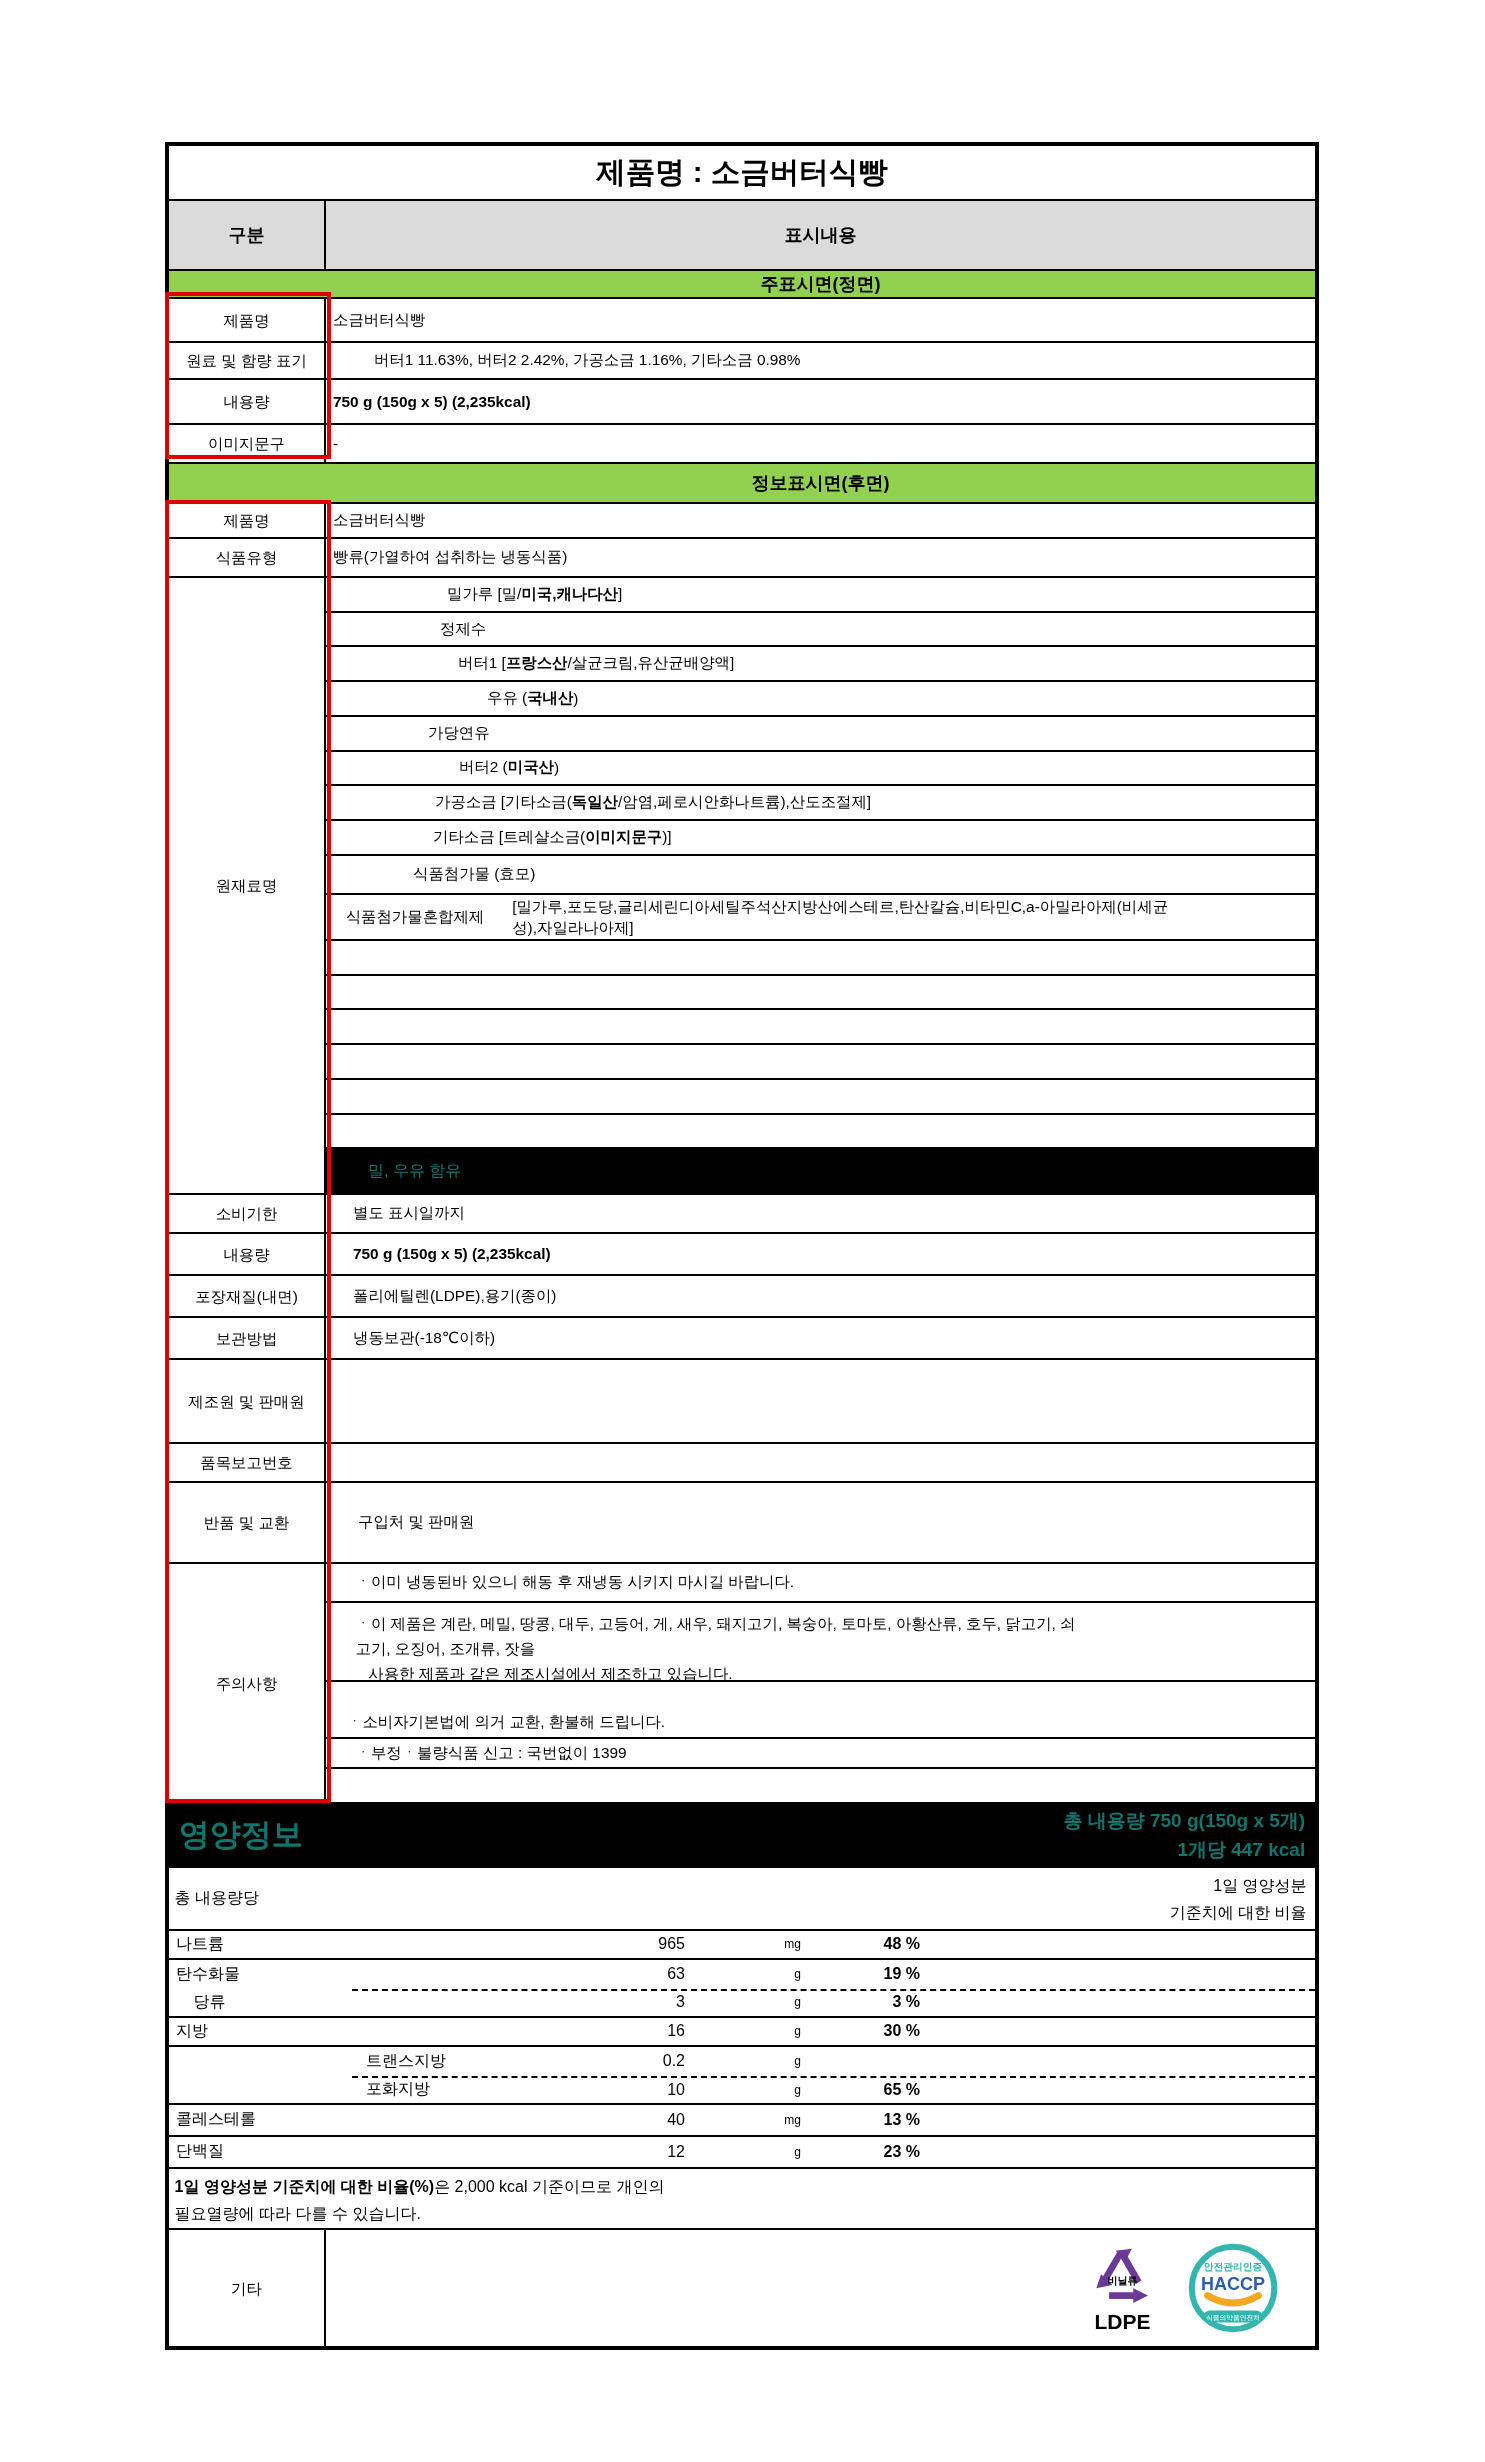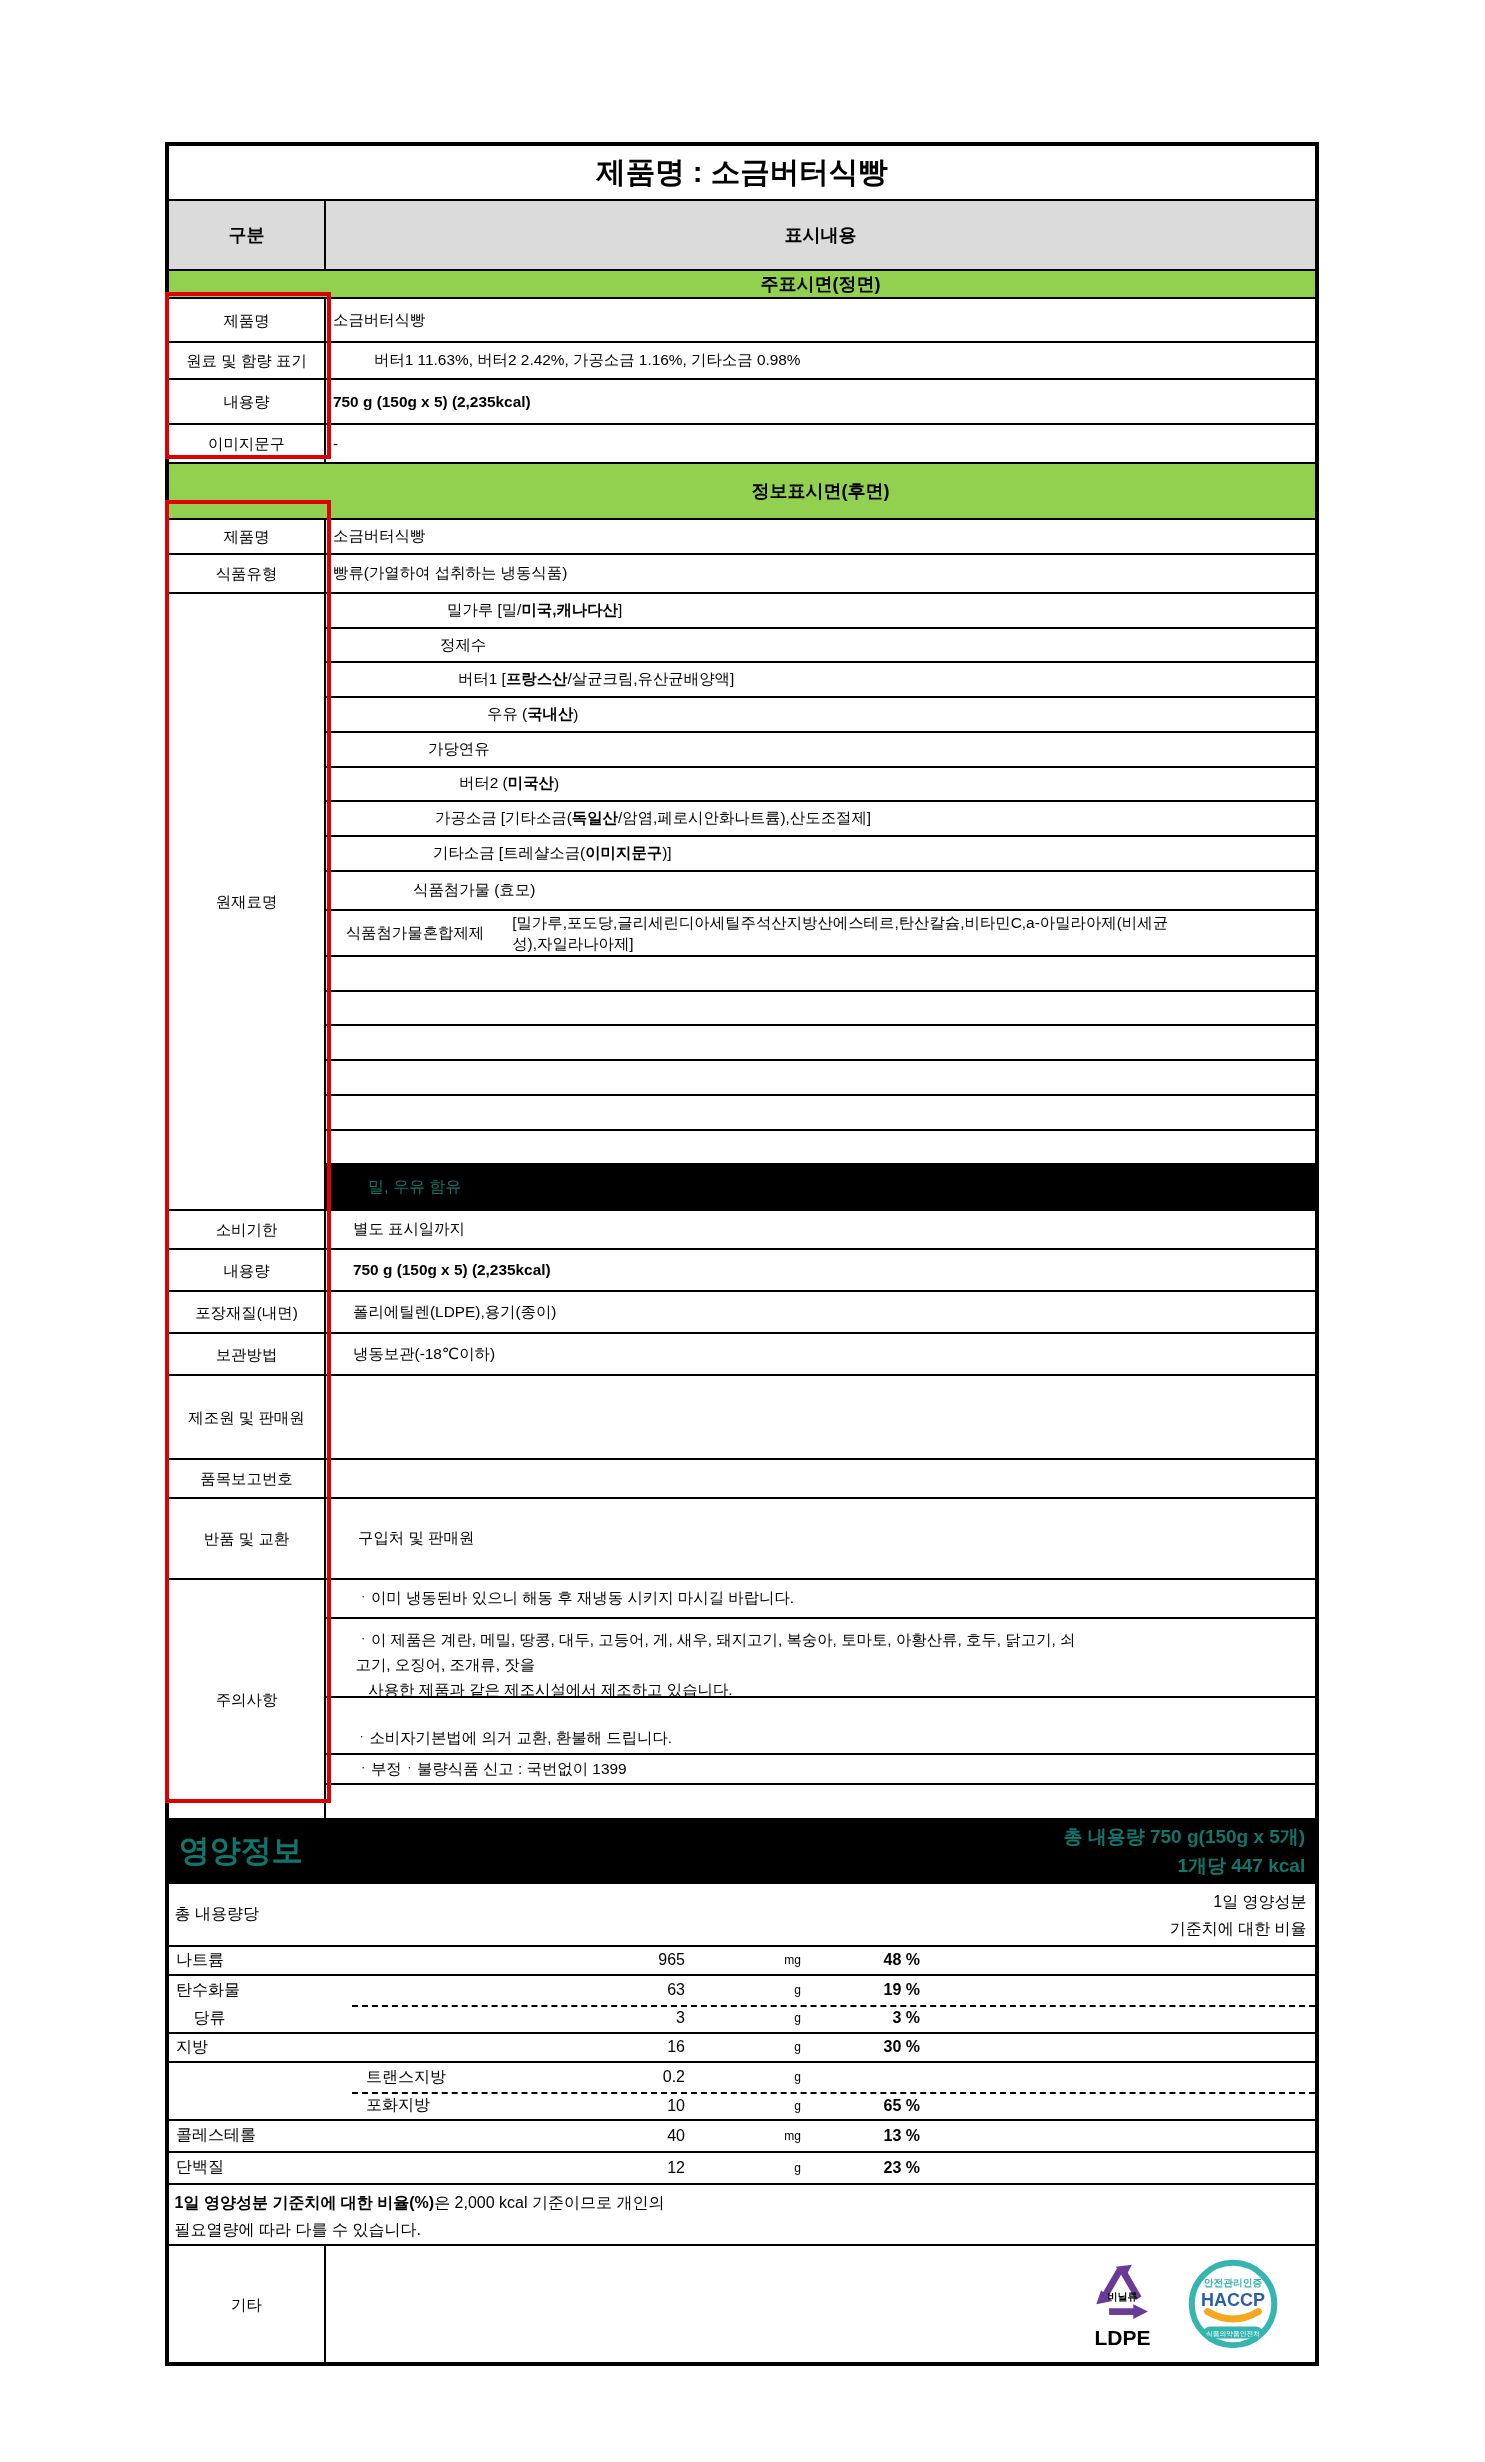--- a/index.html
+++ b/index.html
@@ -73,21 +73,21 @@
     </div>
     <div class="trow" style="height:45px;">
       <div class="lcell">내용량</div>
       <div class="ccell b">750 g (150g x 5) (2,235kcal)</div>
     </div>
     <div class="trow" style="height:39px;">
       <div class="lcell">이미지문구</div>
       <div class="ccell">-</div>
     </div>
 
-    <div class="band" style="height:56px;">정보표시면(후면)</div>
+    <div class="band" style="height:40px;">정보표시면(후면)</div>
 
     <div class="trow" style="height:35px;">
       <div class="lcell">제품명</div>
       <div class="ccell">소금버터식빵</div>
     </div>
     <div class="trow" style="height:39px;">
       <div class="lcell">식품유형</div>
       <div class="ccell">빵류(가열하여 섭취하는 냉동식품)</div>
     </div>
 
@@ -181,21 +181,21 @@
       <div class="lcell">주의사항</div>
       <div class="ccol">
         <div class="sub" style="height:47px;padding-left:29.5px;">
           <span class="ml">ㆍ이미 냉동된바 있으니 해동 후 재냉동 시키지 마시길 바랍니다.</span>
         </div>
         <div class="sub" style="height:79px;padding-left:29.5px;">
           <span class="ml" style="line-height:25px;margin-top:15px;">ㆍ이 제품은 계란, 메밀, 땅콩, 대두, 고등어, 게, 새우, 돼지고기, 복숭아, 토마토, 아황산류, 호두, 닭고기, 쇠
 고기, 오징어, 조개류, 잣을
    사용한 제품과 같은 제조시설에서 제조하고 있습니다.</span>
         </div>
-        <div class="sub" style="height:37px;padding-left:28px;margin-top:27px;">
+        <div class="sub" style="height:37px;padding-left:21px;margin-top:27px;">
           <span class="ml">ㆍ소비자기본법에 의거 교환, 환불해 드립니다.</span>
         </div>
         <div class="sub" style="height:37px;padding-left:29.5px;">
           <span class="ml">ㆍ부정ㆍ불량식품 신고 : 국번없이 1399</span>
         </div>
         <div class="sub" style="height:40px;"></div>
       </div>
     </div>
 
     <div class="trow" style="height:426px;">

